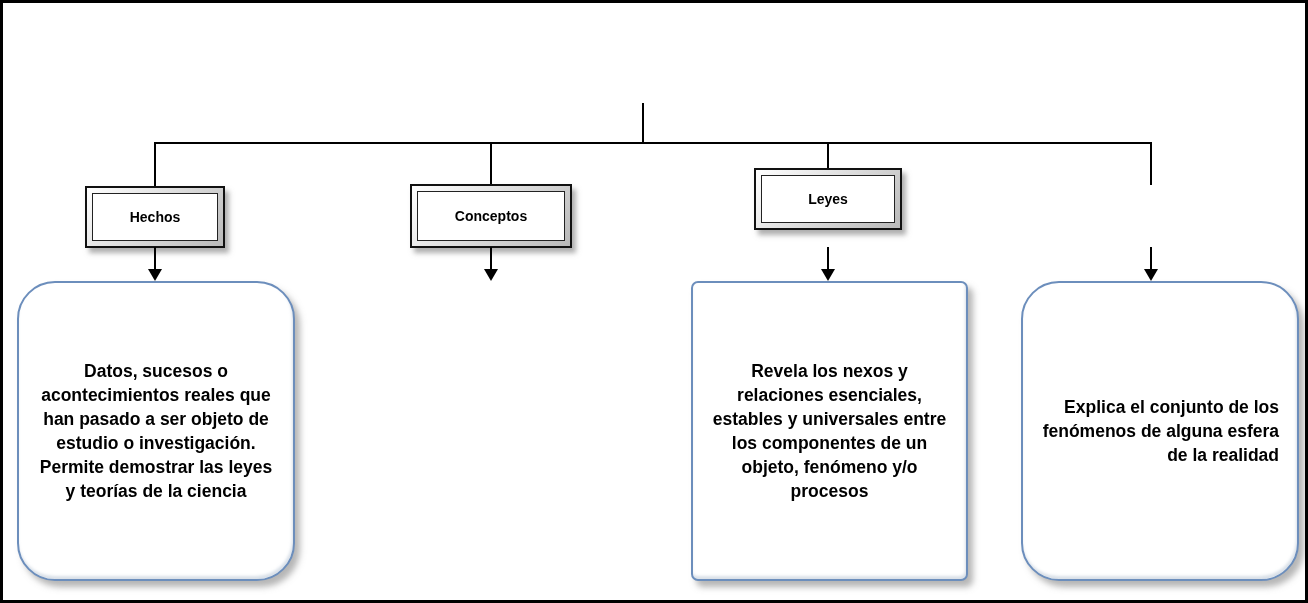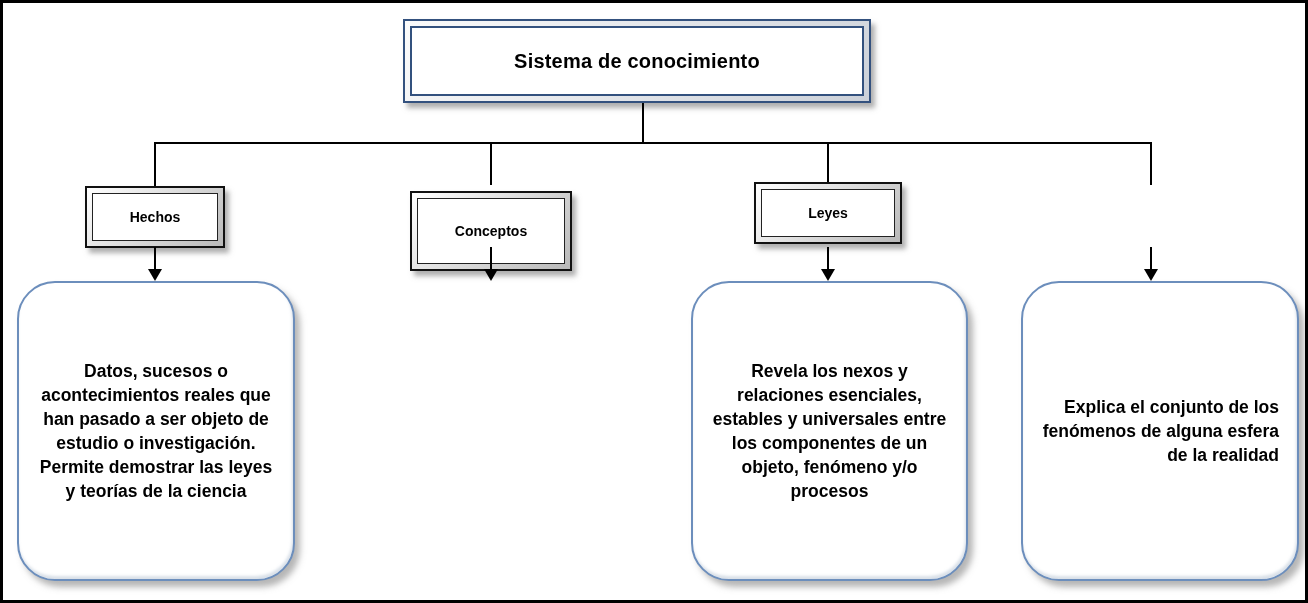--- a/index.html
+++ b/index.html
@@ -50,22 +50,22 @@
     padding: 5px;
   }
   .label-inner {
     width: 100%; height: 100%;
     border: 1px solid #222;
     background: #ffffff;
     display: flex; align-items: center; justify-content: center;
     font-weight: bold; font-size: 14px;
   }
   .lb0 { left: 82px;   top: 183px; width: 140px; }
-  .lb1 { left: 407px;  top: 188px; width: 162px; height: 80px; }
-  .lb2 { left: 751px;  top: 179px; width: 148px; }
+  .lb1 { left: 407px;  top: 181px; width: 162px; height: 64px; }
+  .lb2 { left: 751px;  top: 165px; width: 148px; }
   .lb3 { left: 1072px; top: 181px; width: 152px; }
 
   
   .arrow-stem { position: absolute; width: 2px; height: 23px; top: 244px; background: #000; }
   .as0 { left: 151px; } .as1 { left: 487px; } .as2 { left: 824px; } .as3 { left: 1147px; }
   .arrow-head {
     position: absolute; top: 266px; width: 0; height: 0;
     border-left: 7px solid transparent;
     border-right: 7px solid transparent;
     border-top: 12px solid #000;
@@ -79,31 +79,28 @@
     border-radius: 38px;
     background: #ffffff;
     box-shadow: 5px 6px 6px rgba(110,110,110,0.5), inset -1px -3px 3px rgba(145,165,190,0.35);
     display: flex; align-items: center; justify-content: center;
     padding: 16px 18px;
     font-weight: bold; font-size: 17.5px; line-height: 1.38;
     text-align: center;
   }
   .db0 { left: 14px;   width: 278px; }
   .db1 { left: 352px;  width: 286px; }
-  .db2 { left: 688px;  width: 277px; }
+  .db2 { left: 688px;  width: 277px; border-radius: 7px; }
   .db3 { left: 1018px; width: 278px; text-align: right; }
 </style>
 </head>
 <body>
 
 <div class="frame">
 
-  <div class="title-box">
-    <div class="title-inner">Sistema de conocimiento</div>
-  </div>
 
   <div class="line l-top-drop"></div>
   <div class="line l-horiz"></div>
   <div class="line d0"></div>
   <div class="line d1"></div>
   <div class="line d2"></div>
   <div class="line d3"></div>
 
   <div class="label-box lb0">
     <div class="label-inner">Hechos</div>

